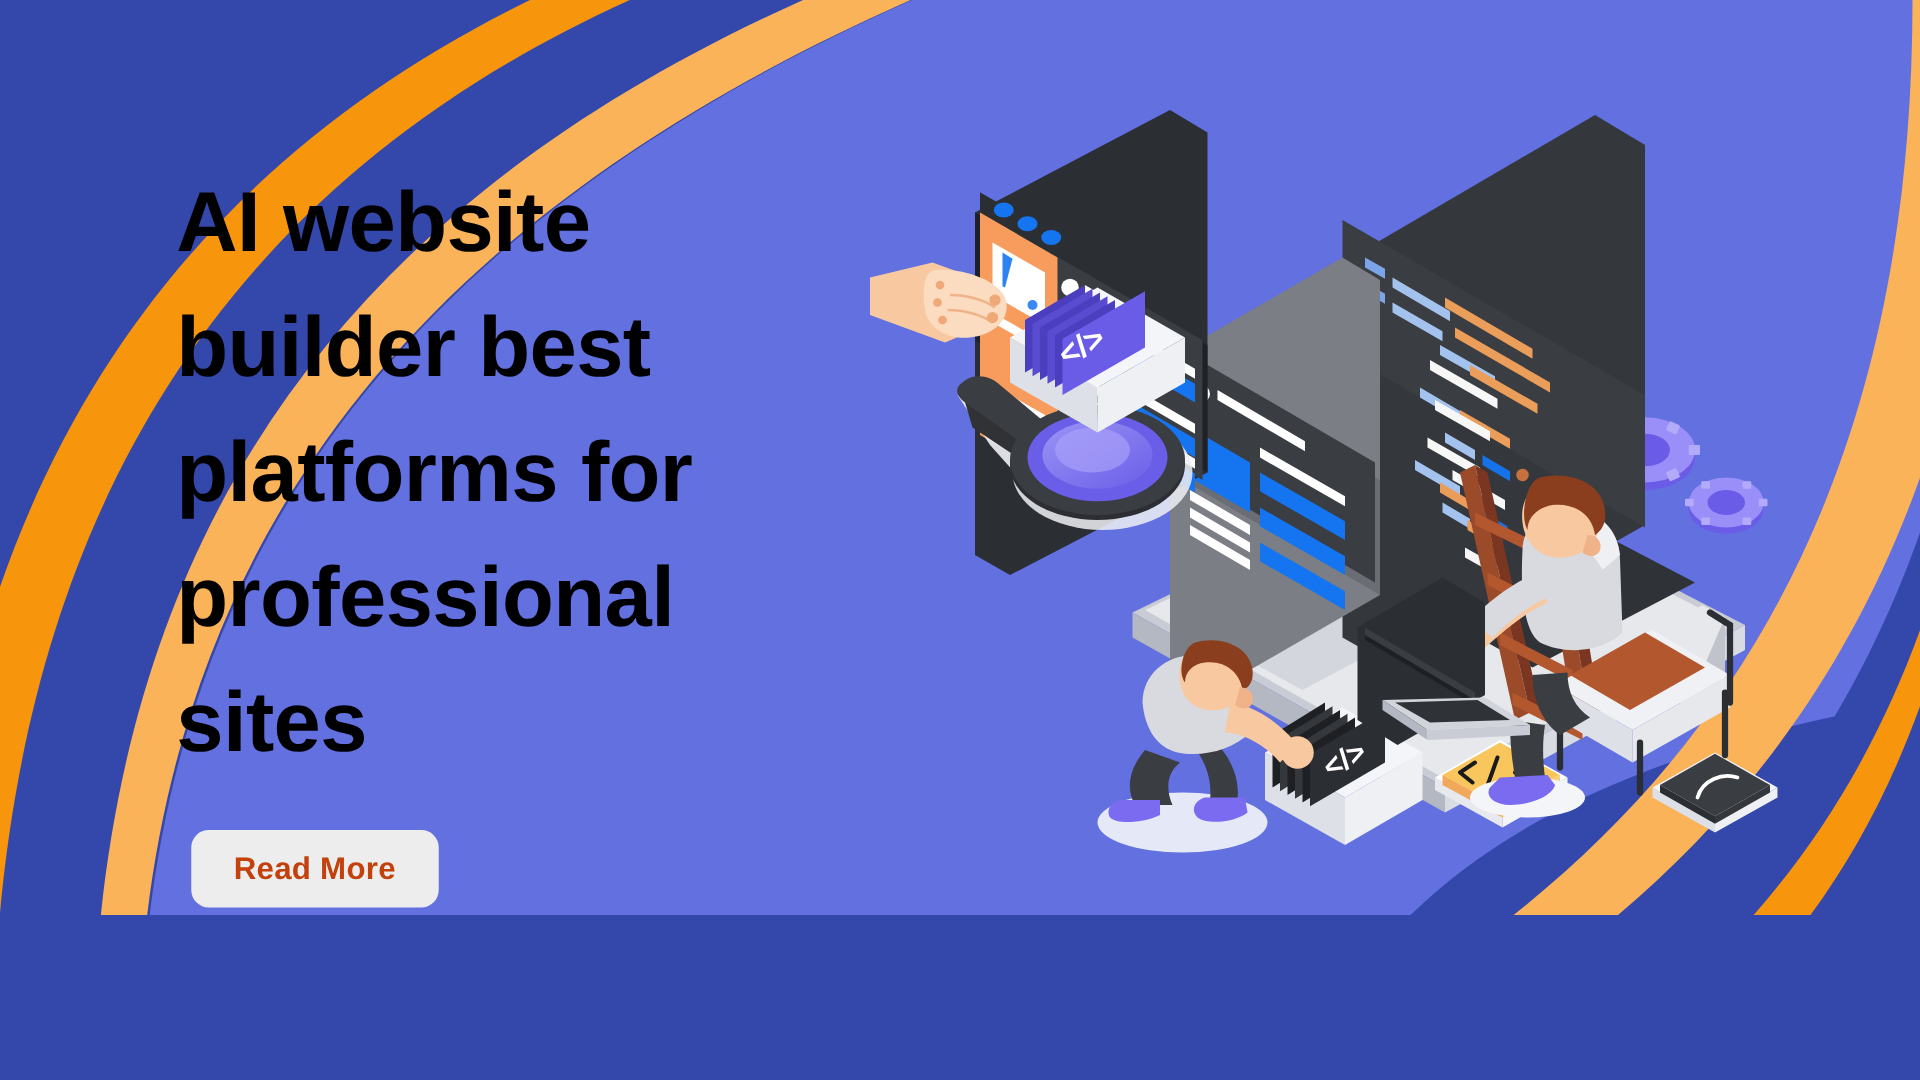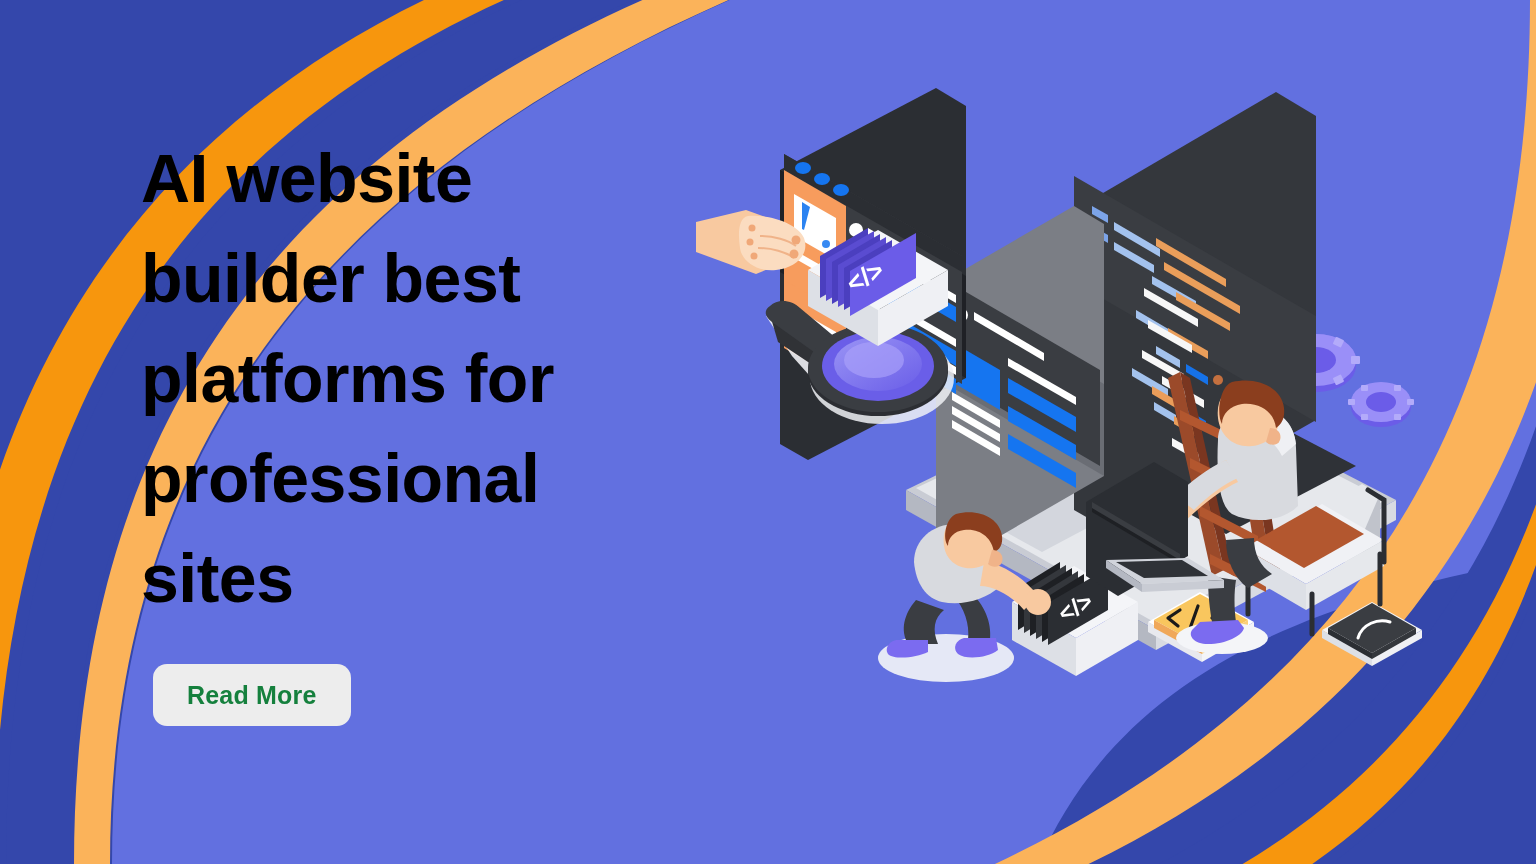--- a/index.html
+++ b/index.html
@@ -3,41 +3,41 @@
 <meta charset="utf-8">
 <title>AI website builder banner</title>
 <style>
   * { margin:0; padding:0; box-sizing:border-box; }
   html,body{
     width:1536px; height:864px; overflow:hidden;
     font-family:"Liberation Sans", sans-serif;
     background:#3447AB;
   }
   #banner{
-    position:relative; width:1536px; height:864px;
+    position:relative; width:1536px; height:732px;
     background:#3447AB; overflow:hidden;
   }
   
   .arc-layer{ position:absolute; inset:0; pointer-events:none; }
   .arc-layer svg{ display:block; width:1536px; height:864px; }
 
   
   #text-col{
     position:absolute; left:141px; top:128px; width:560px; z-index:8;
   }
   #headline{
     font-size:68px; line-height:100px; font-weight:700;
     letter-spacing:-0.5px; color:#000000;
     white-space:pre-line;
   }
   #read-more{
     display:inline-flex; align-items:center; justify-content:center;
     margin-top:36px; margin-left:12px;
     padding:0 34px; height:62px;
-    background:#EDEDED; color:#15803d; border:none; border-radius:14px;
+    background:#EDEDED; color:#c2410c; border:none; border-radius:14px;
     font-size:25px; font-weight:700; letter-spacing:0.2px;
     font-family:"Liberation Sans", sans-serif; cursor:pointer;
   }
 
   
   #illustration{
     position:absolute; left:756px; top:110px;
     width:700px; height:600px; z-index:6;
   }
   #illustration svg{ display:block; width:700px; height:600px; overflow:visible;}

